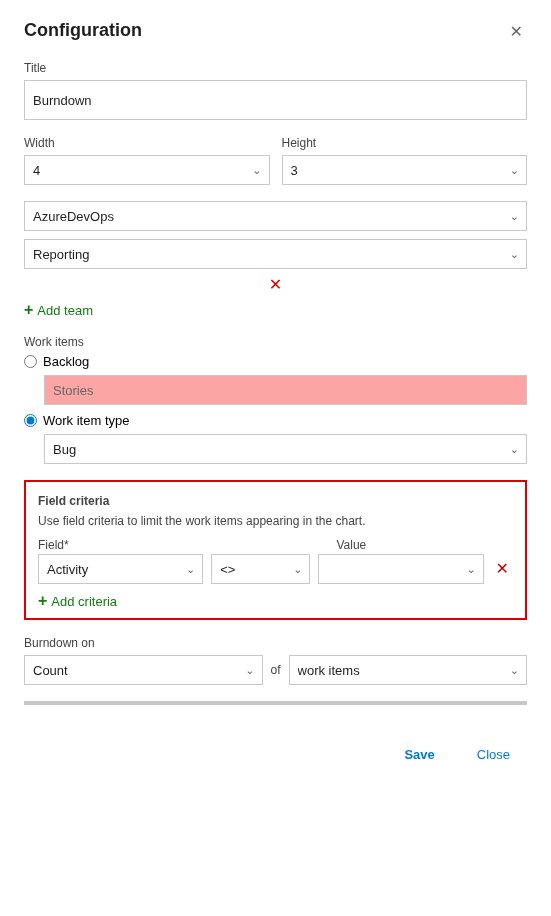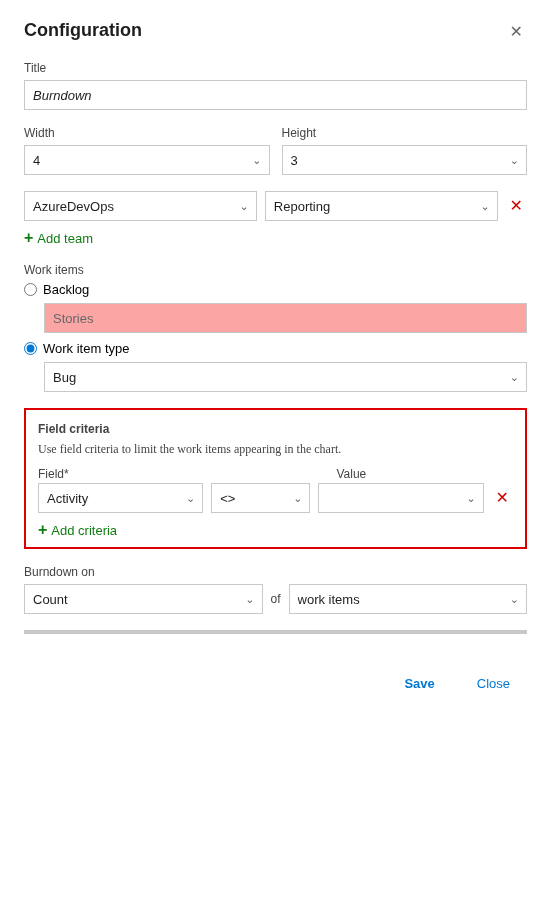--- a/index.html
+++ b/index.html
@@ -47,22 +47,21 @@
       margin-bottom: 5px;
       display: block;
     }
     .text-input {
       width: 100%;
       border: 1px solid #c8c8c8;
       padding: 12px 8px;
       font-size: 13px;
       color: #1e1e1e;
       outline: none;
-      height: 30px;
-      font-style: italic;
+      height: 40px;
     }
     .row-2col {
       display: flex;
       gap: 12px;
     }
     .col-half { flex: 1; }
     .select-wrap {
       position: relative;
       display: inline-flex;
       align-items: center;
@@ -85,20 +84,21 @@
       position: absolute;
       right: 8px;
       pointer-events: none;
       color: #666;
       font-size: 11px;
     }
     .teams-row {
       display: flex;
       gap: 8px;
       align-items: center;
+      flex-direction: column;
     }
     .teams-row .select-wrap { flex: 1; }
     .x-btn {
       background: none;
       border: none;
       cursor: pointer;
       color: #c00;
       font-size: 16px;
       padding: 0 4px;
       line-height: 1;
@@ -149,21 +149,20 @@
     .field-criteria-title {
       font-size: 12px;
       font-weight: 600;
       color: #444;
       margin-bottom: 6px;
     }
     .field-criteria-desc {
       font-size: 12px;
       color: #444;
       margin-bottom: 10px;
-      font-family: Liberation Serif, serif;
     }
     .criteria-fields {
       display: flex;
       gap: 8px;
       align-items: center;
       width: 100%;
     }
     .criteria-field-col { flex: 2; border-radius: 13px; }
     .criteria-op-col { flex: 1.2; }
     .criteria-val-col { flex: 2; }

